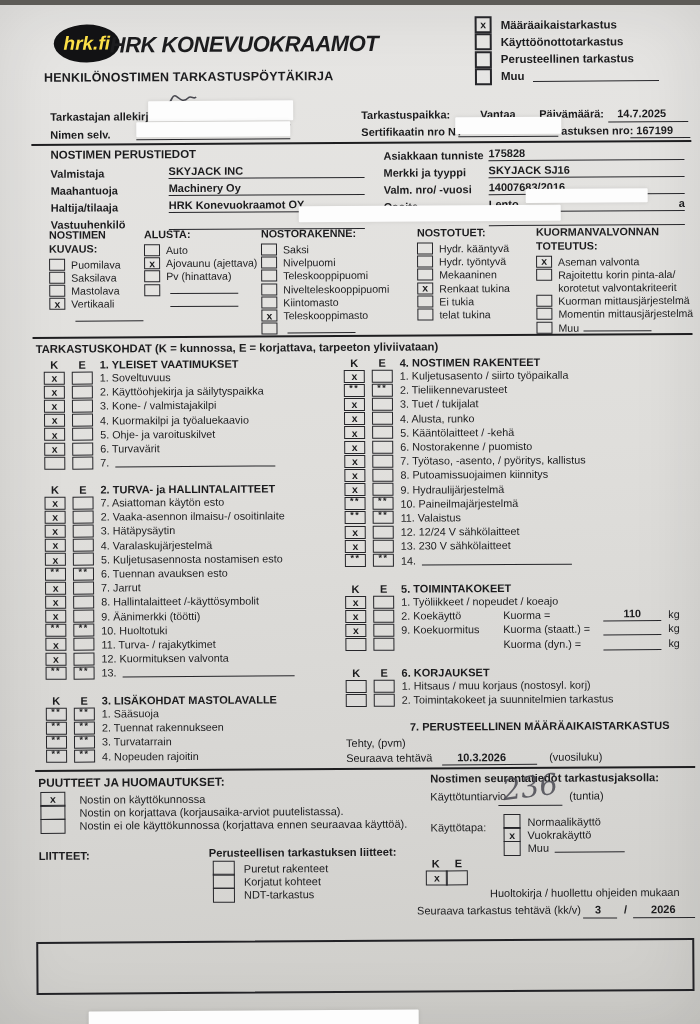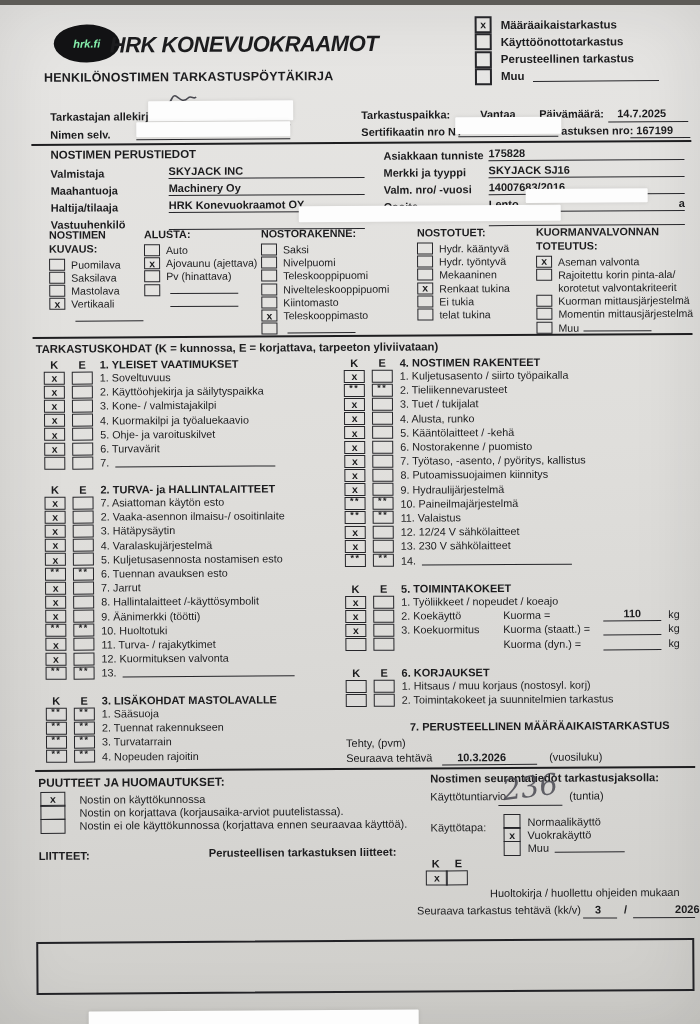--- a/index.html
+++ b/index.html
@@ -24,21 +24,21 @@
   .bx {
     border: 1.7px solid #26262a; display: flex; align-items: center; justify-content: center;
     font-weight: 700; font-size: 10.5px; line-height: 1; background: rgba(255,255,255,.07);
     flex: none;
   }
   .star { font-size: 9px !important; letter-spacing: 1.5px; padding-bottom: 4px; }
 
   
   .logo { left: 56px; top: 18px; width: 66px; height: 38px; background: #121214; border-radius: 50%;
           display: flex; align-items: center; justify-content: center; }
-  .logo span { color: #86efac; font-weight: 700; font-style: italic; font-size: 11px; }
+  .logo span { color: #fde047; font-weight: 700; font-style: italic; font-size: 19px; }
   .company { left: 112px; top: 26px; font-size: 22px; font-weight: 700; font-style: italic; letter-spacing: -0.5px; }
   .form-title { left: 46px; top: 64px; font-size: 12.5px; font-weight: 700; letter-spacing: .2px; }
   .it-row { display: flex; align-items: center; height: 19px; font-weight: 700; font-size: 11.5px; white-space: nowrap; }
   .it-row + .it-row { margin-top: -1.7px; }
   .cbox1 { width: 17px; height: 17px; border-width: 2px; margin-right: 9px; }
   .it-line { display: inline-block; border-bottom: 1.4px solid #26262a; width: 126px; height: 11px; margin-left: 8px; }
 
   
   .mlbl { font-weight: 600; }
   .line { position: absolute; background: #26262a; height: 1.3px; }
@@ -680,21 +680,21 @@
           <span class="bx kbox">x</span>
           <span class="bx ebox"></span>
           <span class="lbl">2. Koekäyttö</span>
           <span class="extra">Kuorma =</span>
           <span class="vline"><i>110</i></span>
           <span class="unit">kg</span>
         </div>
           <div class="cl-row">
           <span class="bx kbox">x</span>
           <span class="bx ebox"></span>
-          <span class="lbl">3. Koekuormitus</span>
+          <span class="lbl">9. Koekuormitus</span>
           <span class="extra">Kuorma (staatt.) =</span>
           <span class="vline"><i></i></span>
           <span class="unit">kg</span>
         </div>
           <div class="cl-row">
           <span class="bx kbox"></span>
           <span class="bx ebox"></span>
           <span class="lbl"></span>
           <span class="extra">Kuorma (dyn.) =</span>
           <span class="vline"><i></i></span>
@@ -770,33 +770,48 @@
       </div>
         <div class="us-row">
         <span class="bx cbox4"></span>
         <span>Muu</span>
         <span class="us-line"></span>
       </div>
       </div>
 
   <div class="abs b nw" style="left:36px; top:843px; font-size:11.2px;">LIITTEET:</div>
   <div class="abs b nw" style="left:206px; top:841px; font-size:11.2px;">Perusteellisen tarkastuksen liitteet:</div>
+  <div class="abs" style="left:210px; top:855px;">
+
+  <div class="th-row">
+        <span class="bx cbox6"></span>
+        <span>Puretut rakenteet</span>
+      </div>
+        <div class="th-row">
+        <span class="bx cbox6"></span>
+        <span>Korjatut kohteet</span>
+      </div>
+        <div class="th-row">
+        <span class="bx cbox6"></span>
+        <span>NDT-tarkastus</span>
+      </div>
+      </div>
 
   <div class="abs b" style="left:429px; top:853px;">K</div>
   <div class="abs b" style="left:452px; top:853px;">E</div>
   <div class="abs" style="left:423px; top:866px; display:flex;">
     <span class="bx cbox7">x</span>
     <span class="bx cbox7" style="margin-left:-1.7px;"></span>
   </div>
   <div class="abs nw" style="left:487px; top:883px;">Huoltokirja / huollettu ohjeiden mukaan</div>
   <div class="abs nw" style="left:414px; top:900px;">Seuraava tarkastus tehtävä (kk/v)</div>
   <div class="abs b nw" style="left:592px; top:900px;">3</div>
   <div class="line" style="left:580px; top:914px; width:34px;"></div>
   <div class="abs b nw" style="left:621px; top:900px;">/</div>
-  <div class="abs b nw" style="left:672px; top:900px;">2026</div>
+  <div class="abs b nw" style="left:648px; top:900px;">2026</div>
   <div class="line" style="left:630px; top:914px; width:62px;"></div>
 
   <div class="notes-box"></div>
 
   <div class="redact" style="left:150px; top:95px;  width:145px; height:20px;"></div>
   <div class="redact" style="left:138px; top:116px; width:154px; height:15px;"></div>
   <div class="redact" style="left:457px; top:113px; width:106px; height:17px;"></div>
   <div class="redact" style="left:300px; top:201px; width:262px; height:16px;"></div>
   <div class="redact" style="left:527px; top:185px; width:122px; height:14px;"></div>
   <div class="redact" style="left:85px;  top:1005px; width:330px; height:19px;"></div>

